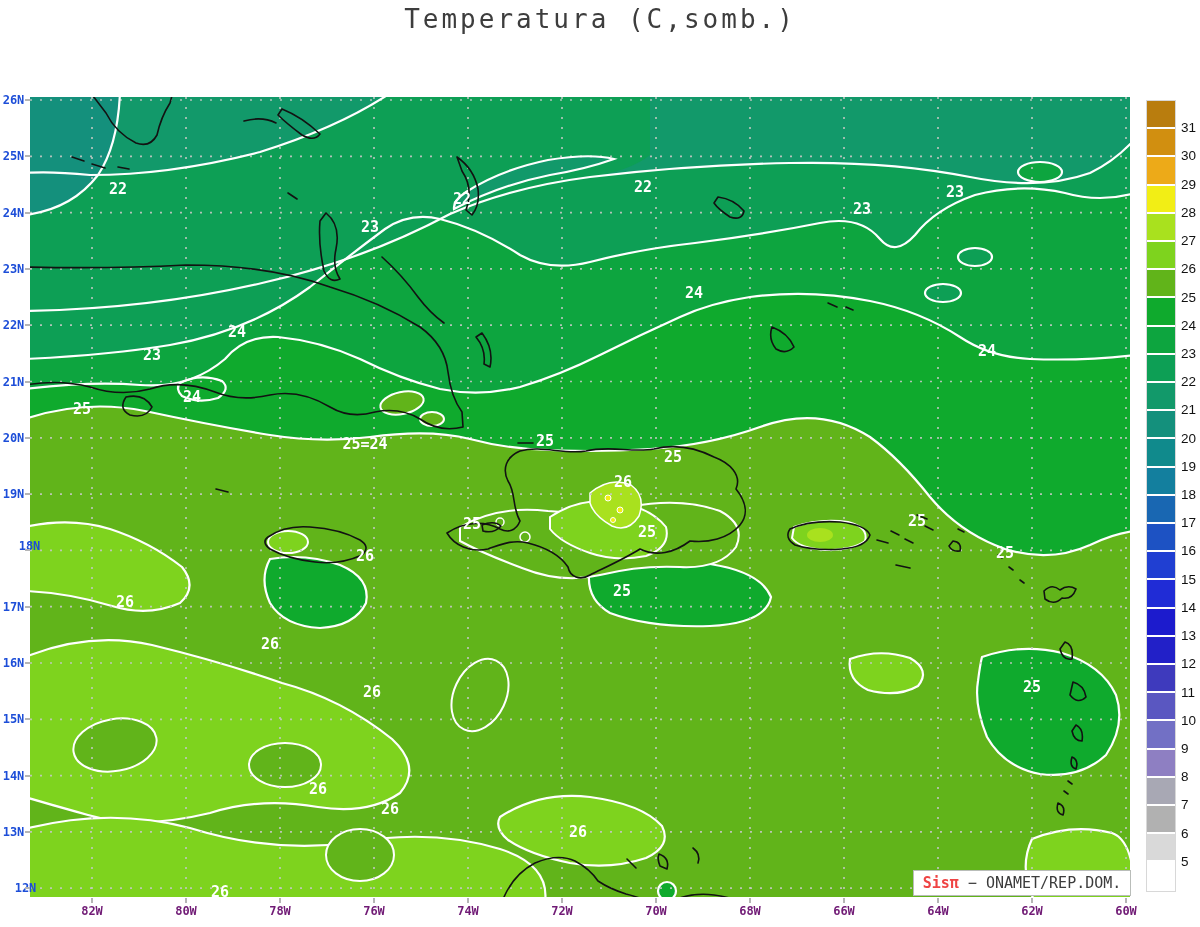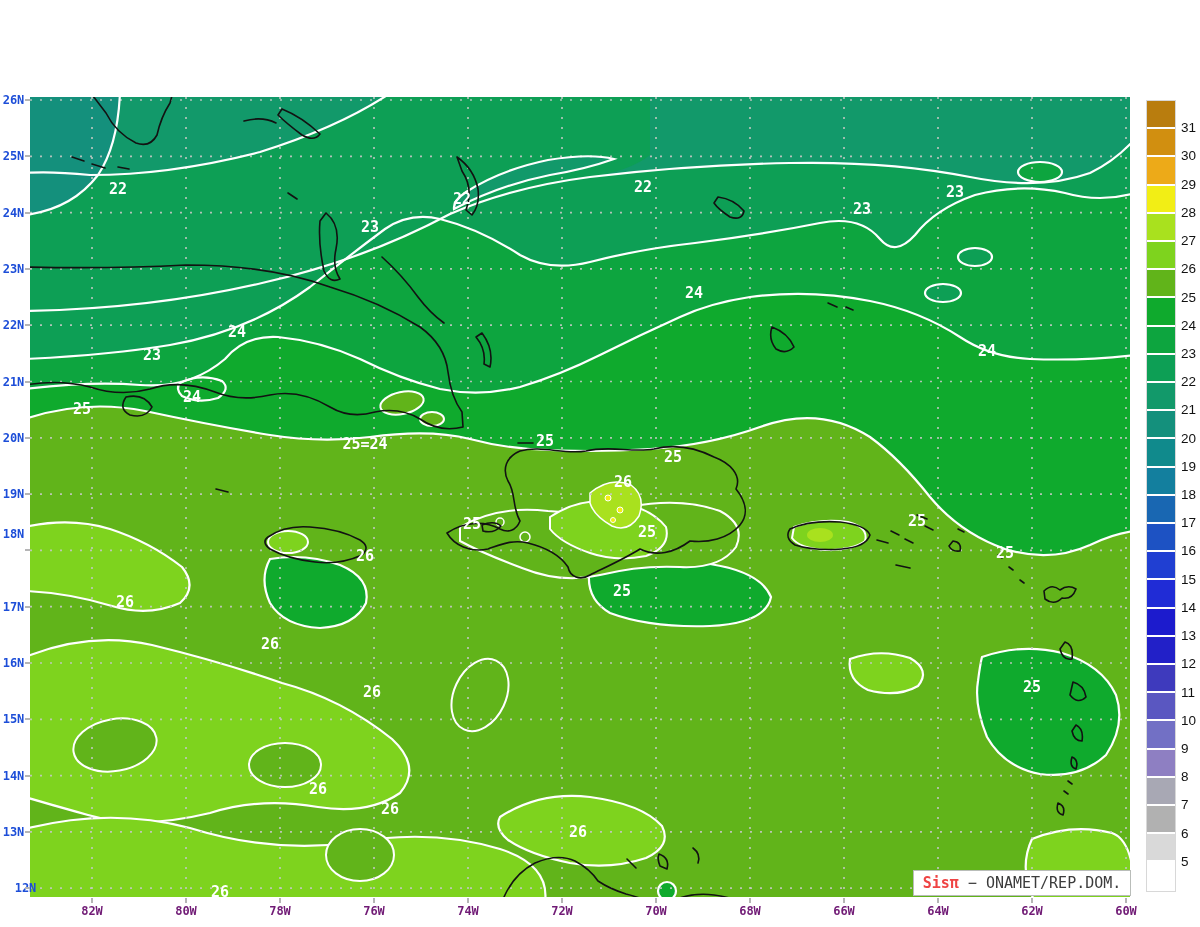--- a/index.html
+++ b/index.html
@@ -25,20 +25,21 @@
           border:1px solid #b9bdb9;box-sizing:border-box;text-align:center;font-size:15px;
           line-height:24px;white-space:pre;color:#3c3c3c;}
   .credit .app{color:#ef4444;font-weight:bold;}
   svg text{font-family:"DejaVu Sans Mono",monospace;}
 </style>
 <title>Temperatura (C,somb.)</title></head>
 <body>
 
 <div class="page">
 
+  <div class="title">Temperatura (C,somb.)</div>
 
   <div class="map-wrap">
     <svg id="mapsvg" width="1100" height="800" viewBox="0 0 1100 800">
 
       <g>
         <rect x="-5" y="-5" width="1110" height="810" fill="#0faa2d"></rect>
 
         <path fill="#0da53f" d="M -5 292 Q 60 284 110 288 Q 160 292 195 262 Q 215 238 248 240 Q 290 244 330 262 Q 370 282 410 292 Q 450 300 490 290 Q 530 278 570 258 Q 610 238 650 220 Q 680 206 720 200 Q 780 192 840 204 Q 890 214 930 240 Q 960 260 1000 262 Q 1055 264 1105 258 L 1105 -5 L -5 -5 Z"></path>
 
         <path fill="#0d9f55" d="M -5 262 Q 80 258 140 248 Q 220 234 280 190 Q 320 158 355 132 Q 380 115 410 122 Q 450 132 490 158 Q 520 175 560 165 Q 610 152 665 146 Q 730 138 790 126 Q 830 118 850 142 Q 865 160 885 138 Q 905 112 945 98 Q 990 86 1035 96 Q 1070 106 1105 96 L 1105 -5 L -5 -5 Z"></path>
@@ -202,21 +203,21 @@
       <div class="lat-label" style="left: 0px; top: 260.9px;">23N</div>
       <div class="tickh" style="top: 267.9px;"></div>
       <div class="lat-label" style="left: 0px; top: 317.2px;">22N</div>
       <div class="tickh" style="top: 324.2px;"></div>
       <div class="lat-label" style="left: 0px; top: 373.5px;">21N</div>
       <div class="tickh" style="top: 380.5px;"></div>
       <div class="lat-label" style="left: 0px; top: 429.8px;">20N</div>
       <div class="tickh" style="top: 436.8px;"></div>
       <div class="lat-label" style="left: 0px; top: 486.1px;">19N</div>
       <div class="tickh" style="top: 493.1px;"></div>
-      <div class="lat-label" style="left: 0px; top: 526px;">18N</div>
+      <div class="lat-label" style="left: 0px; top: 538px; padding-left: 16px;">18N</div>
       <div class="tickh" style="top: 549.4px;"></div>
       <div class="lat-label" style="left: 0px; top: 598.7px;">17N</div>
       <div class="tickh" style="top: 605.7px;"></div>
       <div class="lat-label" style="left: 0px; top: 655px;">16N</div>
       <div class="tickh" style="top: 662px;"></div>
       <div class="lat-label" style="left: 0px; top: 711.3px;">15N</div>
       <div class="tickh" style="top: 718.3px;"></div>
       <div class="lat-label" style="left: 0px; top: 767.6px;">14N</div>
       <div class="tickh" style="top: 774.6px;"></div>
       <div class="lat-label" style="left: 0px; top: 823.9px;">13N</div>

